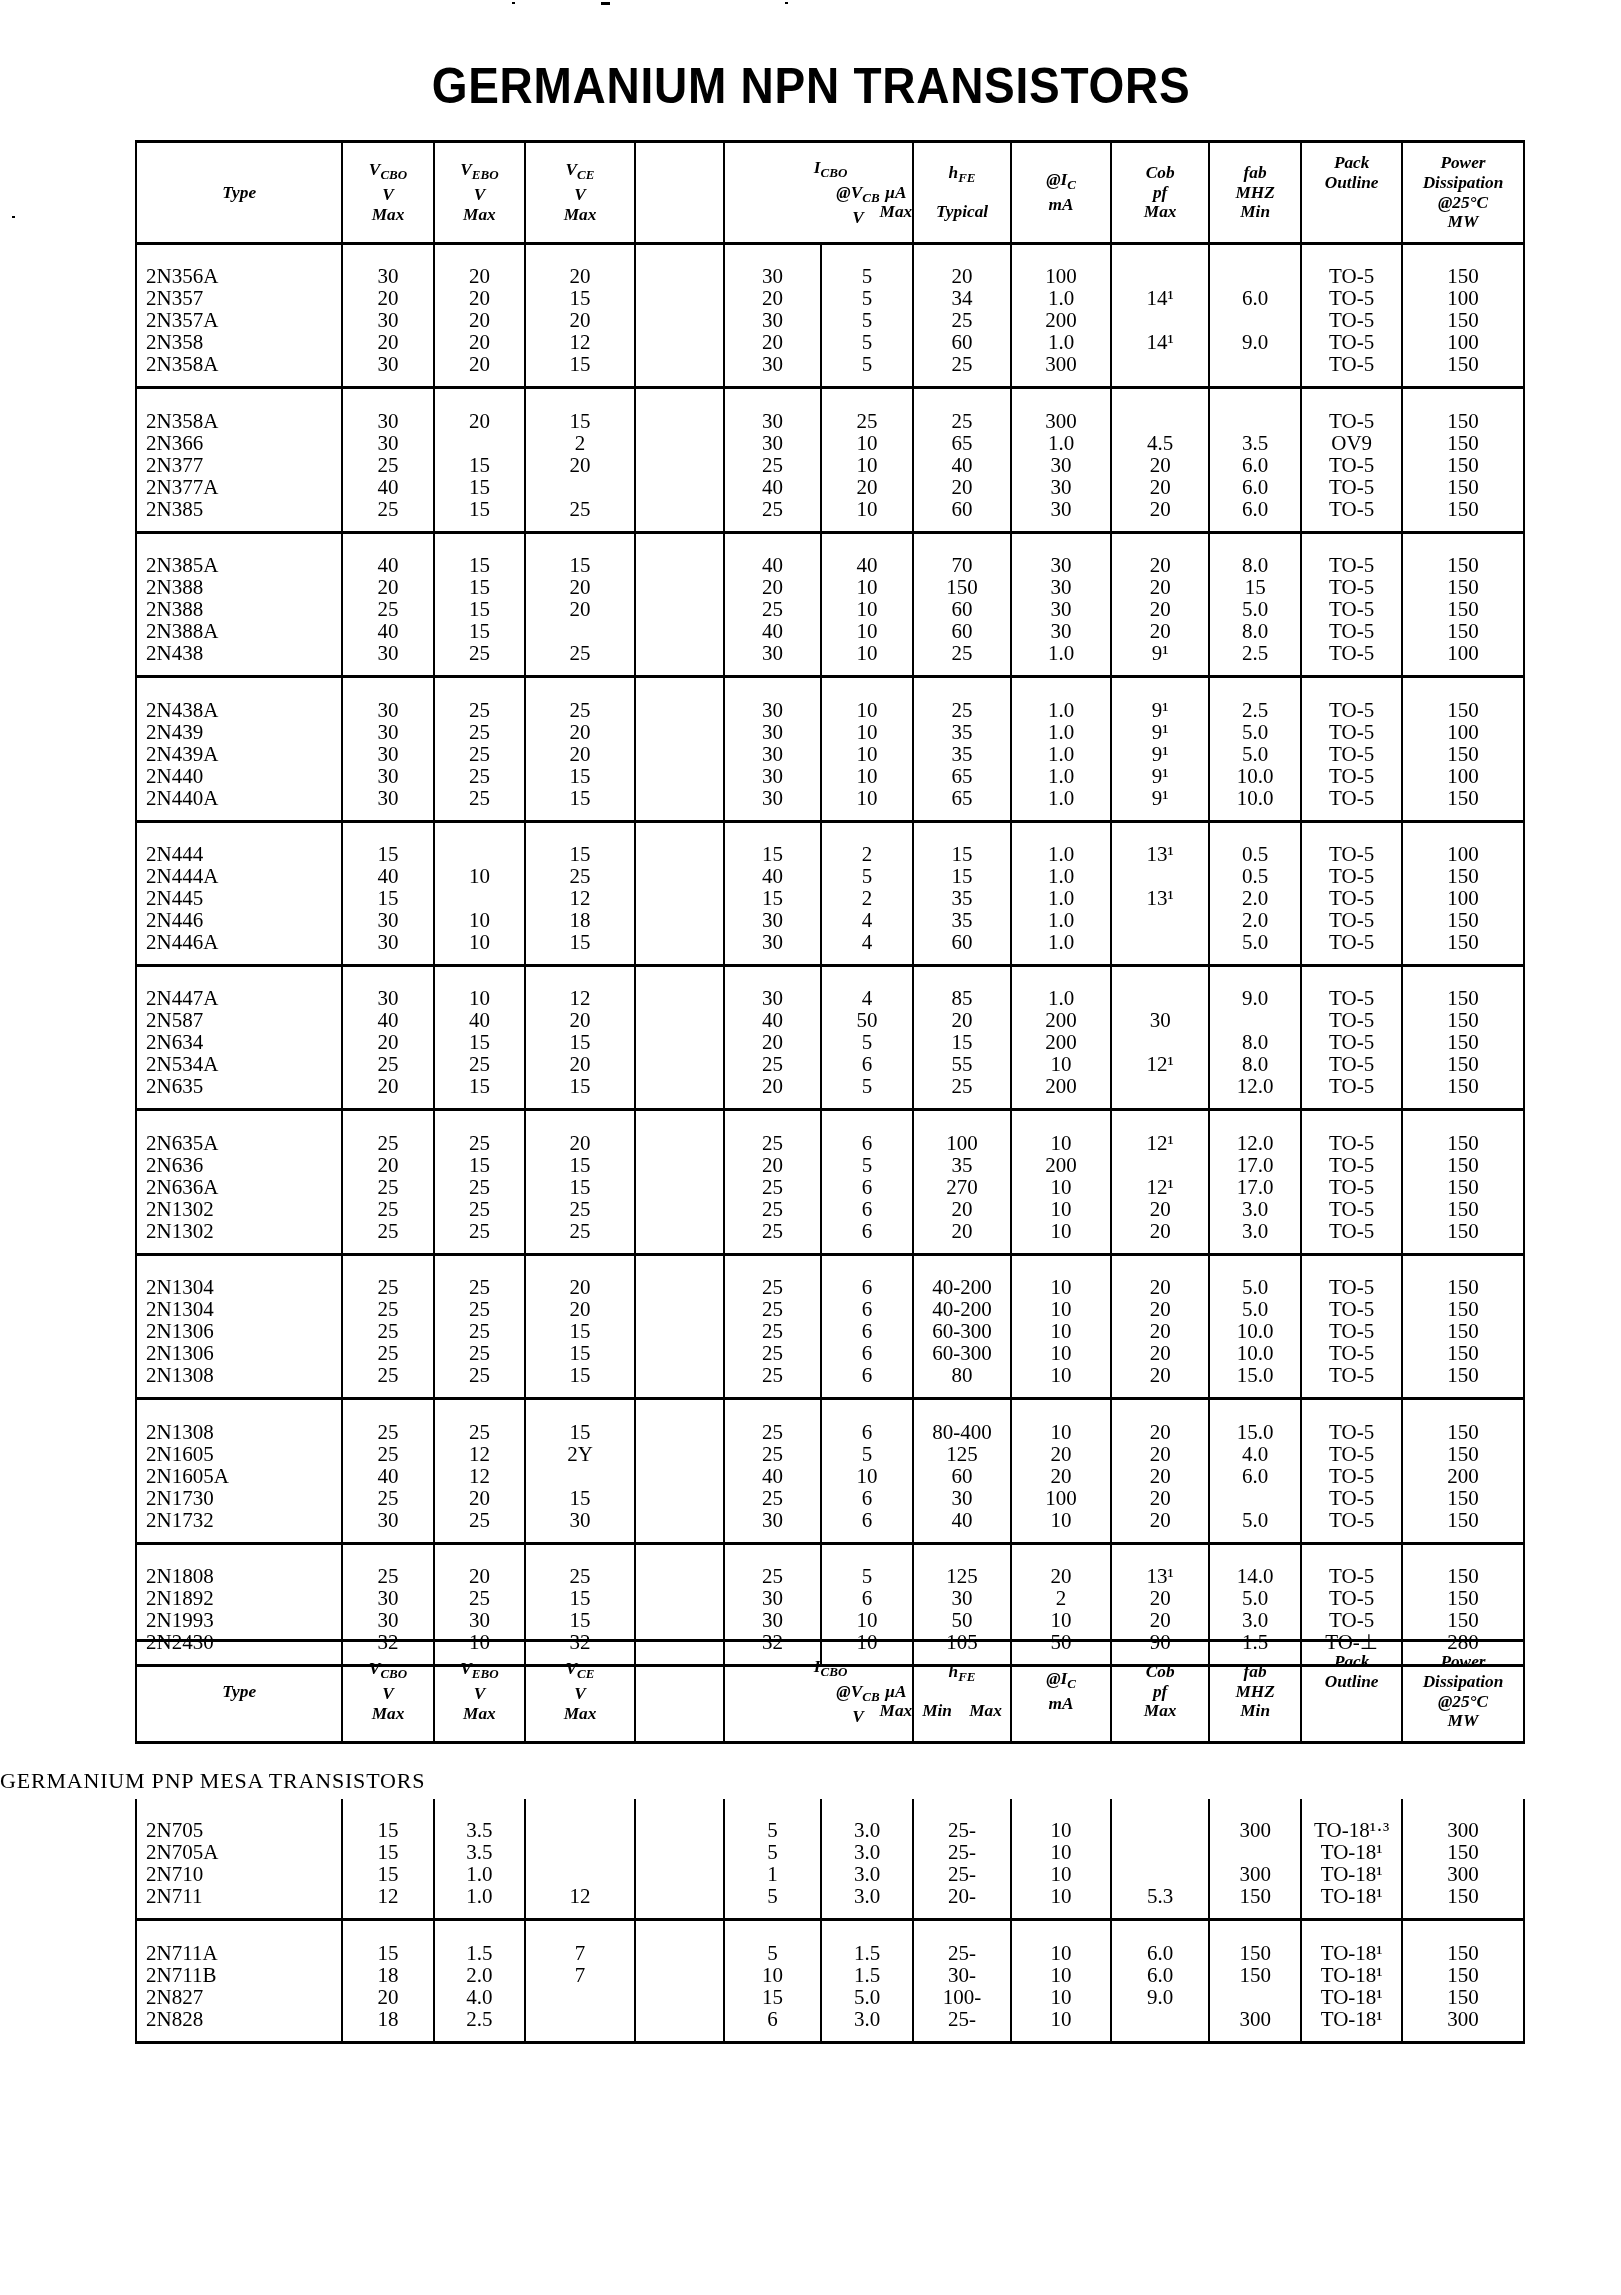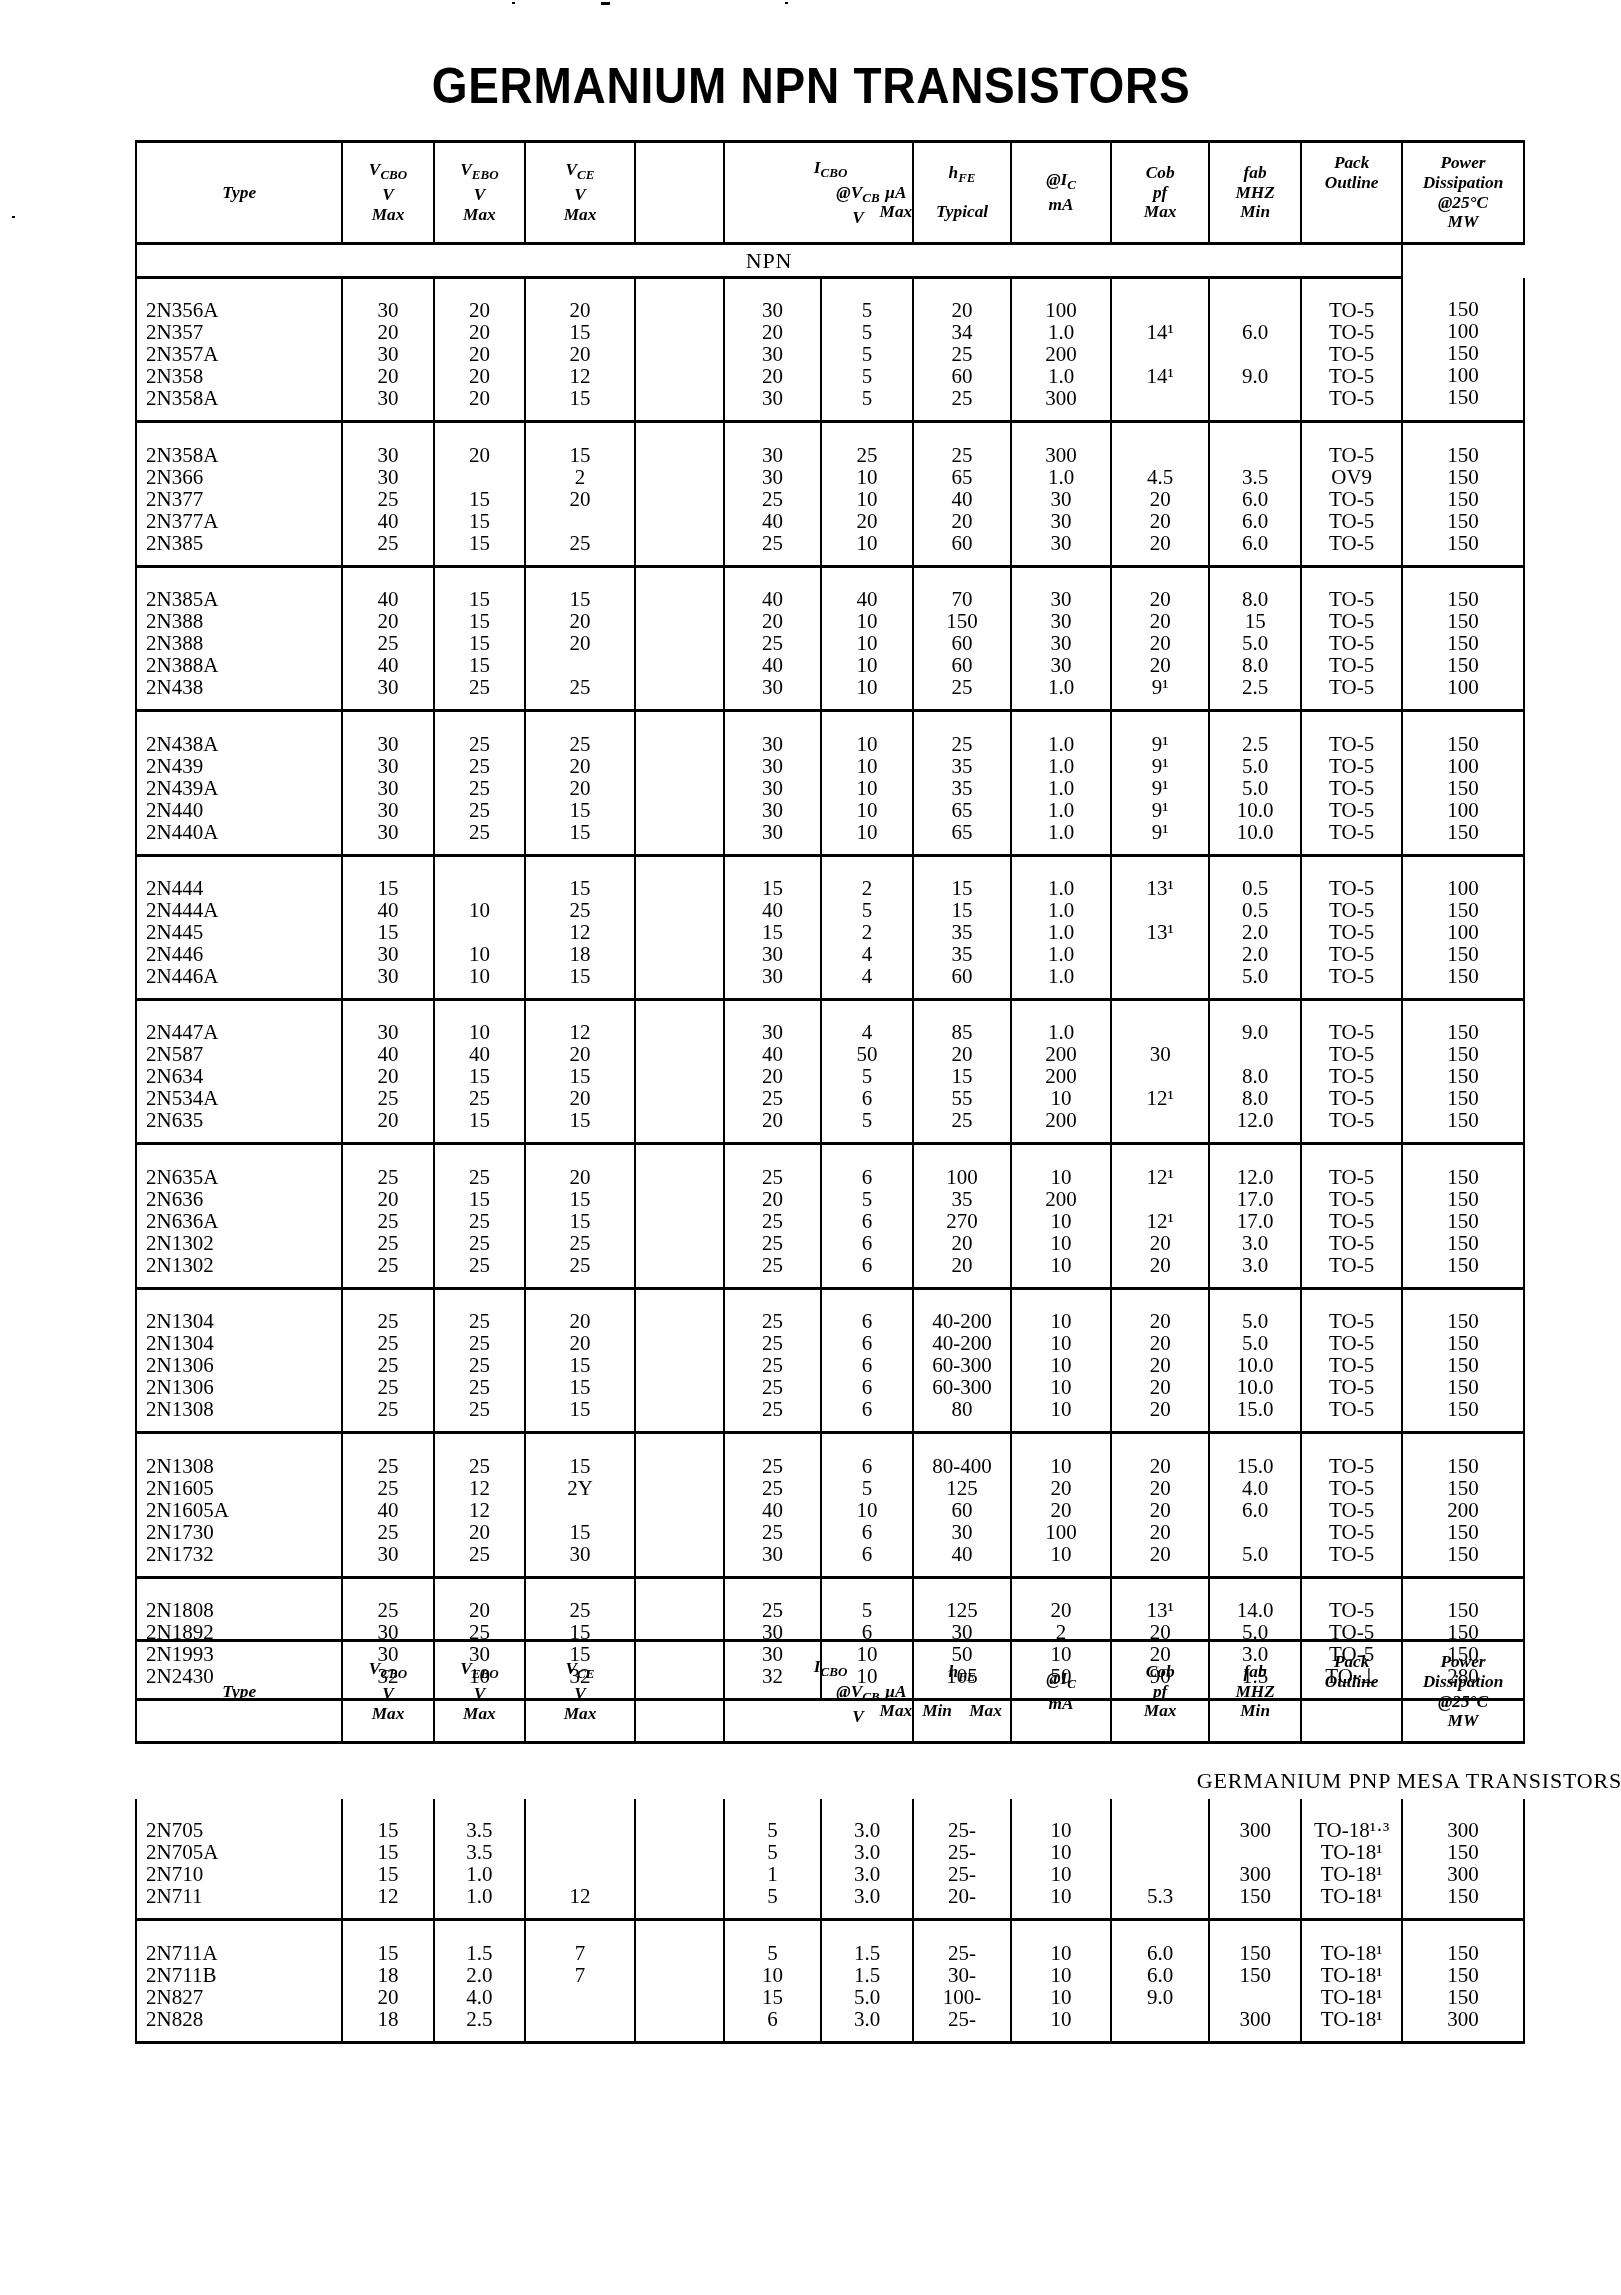--- a/index.html
+++ b/index.html
@@ -17,21 +17,21 @@
   .sub { font-size:13px; vertical-align:sub; }
   .hfe-minmax { display:flex; justify-content:space-between; padding:0 7.9px; }
   .icbo-grid { display:flex; justify-content:flex-end; }
   tr.section td { border:none; border-bottom:3.1px solid #000; text-align:center; font-size:22px;
                   letter-spacing:0.8px; height:31px; }
   tr.group td { border-bottom:3.1px solid #000; vertical-align:top; padding-top:20.4px; padding-bottom:11px;
                 font-size:21px; line-height:22px; text-align:center; }
   tr.group td.type { text-align:left; padding-left:9px; }
   .cell-line { height:22px; white-space:nowrap; }
   .spacer-gap td { border:none !important; height:55px; }
-  .mesa-title { position:absolute; left:0; width:1622px; text-align:right; font-size:22px;
+  .mesa-title { position:absolute; left:0; width:1622px; text-align:left; font-size:22px;
                 letter-spacing:0.8px; top:1768px; }
   .stray { position:absolute; width:3.1px; height:2.4px; background:#000; }
 </style>
 </head>
 <body>
 
 <div class="title">GERMANIUM NPN TRANSISTORS</div>
 
 <div class="stray" style="left:512px;top:1.6px;"></div>
 <div class="stray" style="left:601px;top:2.4px;width:9.4px;"></div>
@@ -98,23 +98,20 @@
         </th>
     <th>
           <div>Power</div>
           <div>Dissipation</div>
           <div>@25°C</div>
           <div>MW</div>
         </th>
   </tr>
     </thead>
   <tbody id="npn-body">
-      <tr class="section">
-        <td colspan="12" style="border-left:2.4px solid #000;border-right:2.4px solid #000;">NPN</td>
-      </tr>
       <tr class="group">
         <td class="type">
           <div class="cell-line">2N356A</div>
           <div class="cell-line">2N357</div>
           <div class="cell-line">2N357A</div>
           <div class="cell-line">2N358</div>
           <div class="cell-line">2N358A</div>
         </td>
         <td class="">
           <div class="cell-line">30</div>

